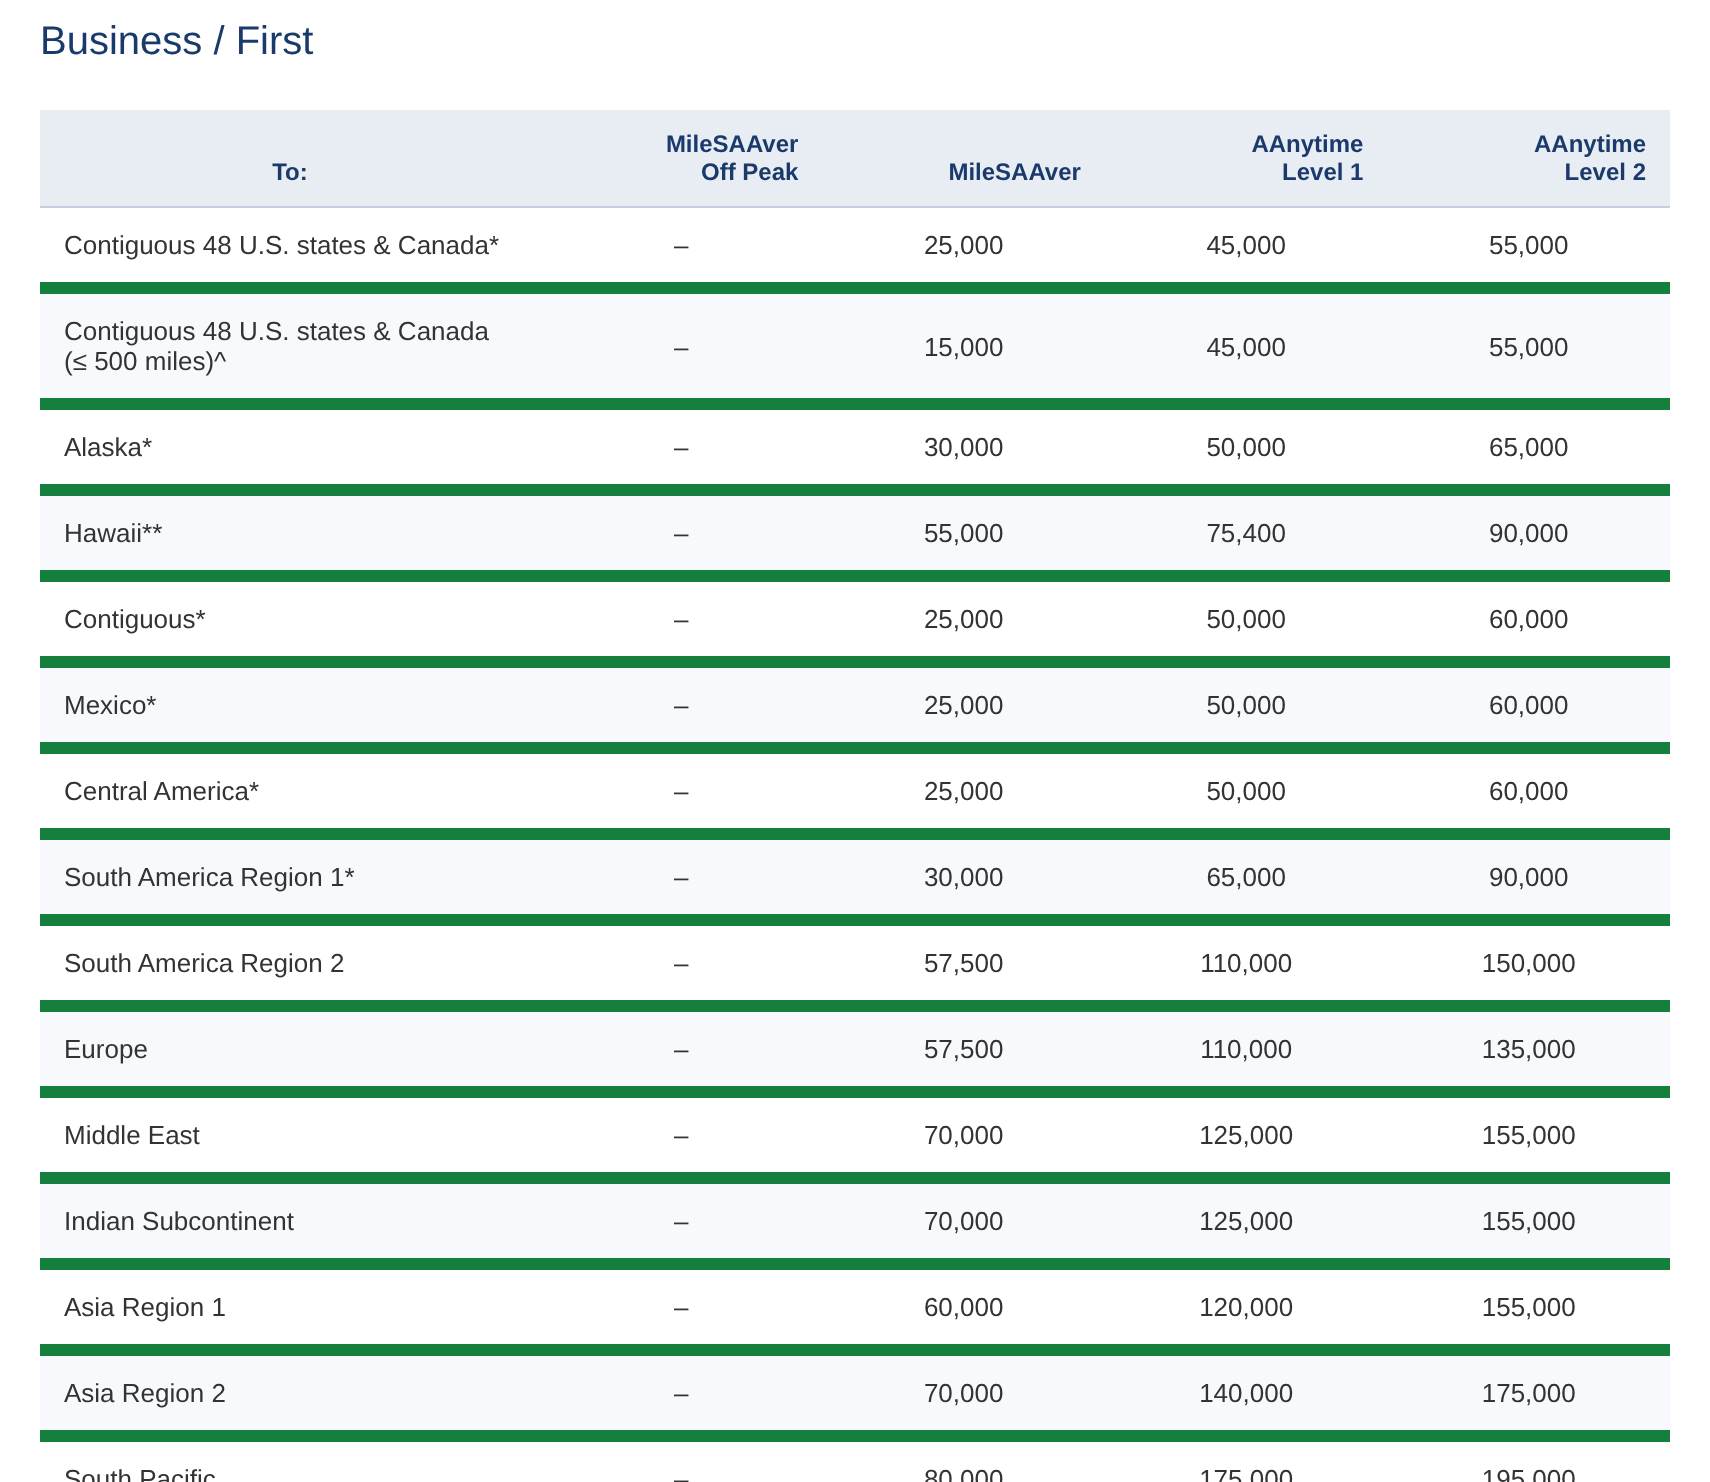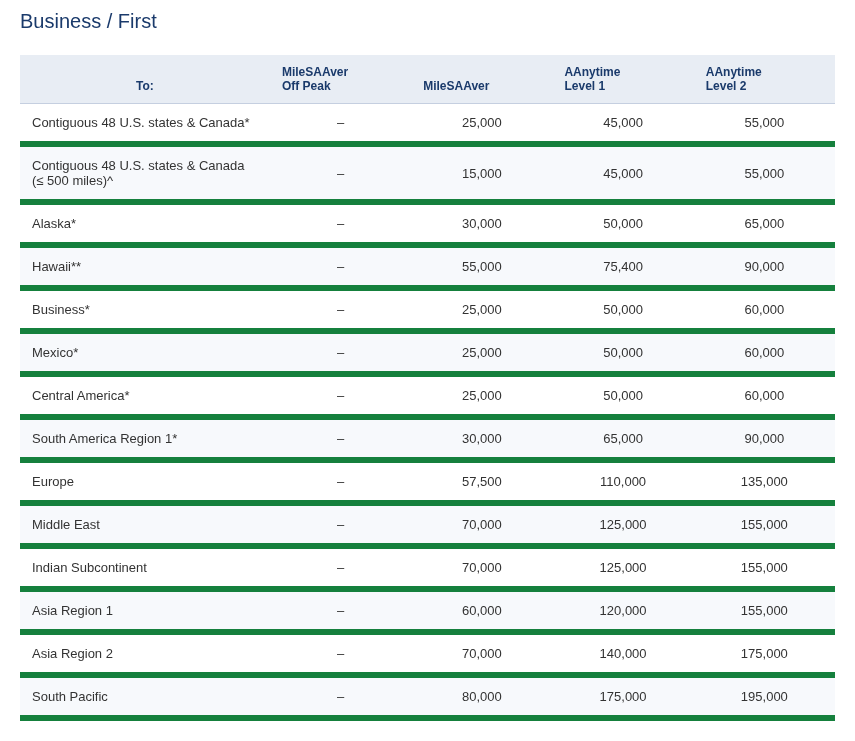--- a/index.html
+++ b/index.html
@@ -44,21 +44,21 @@
       padding: 10px 12px;
       text-align: center;
       font-weight: bold;
       color: #1a3a6b;
       font-size: 12px;
       border-bottom: 1px solid #c5cfe0;
       vertical-align: bottom;
     }
 
     .award-table thead th:not(:first-child) {
-      text-align: left;
+      text-align: right;
     }
 
     .award-table tbody tr {
       border-bottom: 6px solid #15803d;
     }
 
     .award-table tbody tr:nth-child(even) {
       background-color: #f7f9fc;
     }
 
@@ -146,21 +146,21 @@
           <td>65,000</td>
         </tr>
         <tr>
           <td>Hawaii**</td>
           <td>–</td>
           <td>55,000</td>
           <td>75,400</td>
           <td>90,000</td>
         </tr>
         <tr>
-          <td>Business*</td>
+          <td>Contiguous*</td>
           <td>–</td>
           <td>25,000</td>
           <td>50,000</td>
           <td>60,000</td>
         </tr>
         <tr>
           <td>Mexico*</td>
           <td>–</td>
           <td>25,000</td>
           <td>50,000</td>
@@ -174,20 +174,27 @@
           <td>60,000</td>
         </tr>
         <tr>
           <td>South America Region 1*</td>
           <td>–</td>
           <td>30,000</td>
           <td>65,000</td>
           <td>90,000</td>
         </tr>
         <tr>
+          <td>South America Region 2</td>
+          <td>–</td>
+          <td>57,500</td>
+          <td>110,000</td>
+          <td>150,000</td>
+        </tr>
+        <tr>
           <td>Europe</td>
           <td>–</td>
           <td>57,500</td>
           <td>110,000</td>
           <td>135,000</td>
         </tr>
         <tr>
           <td>Middle East</td>
           <td>–</td>
           <td>70,000</td>

